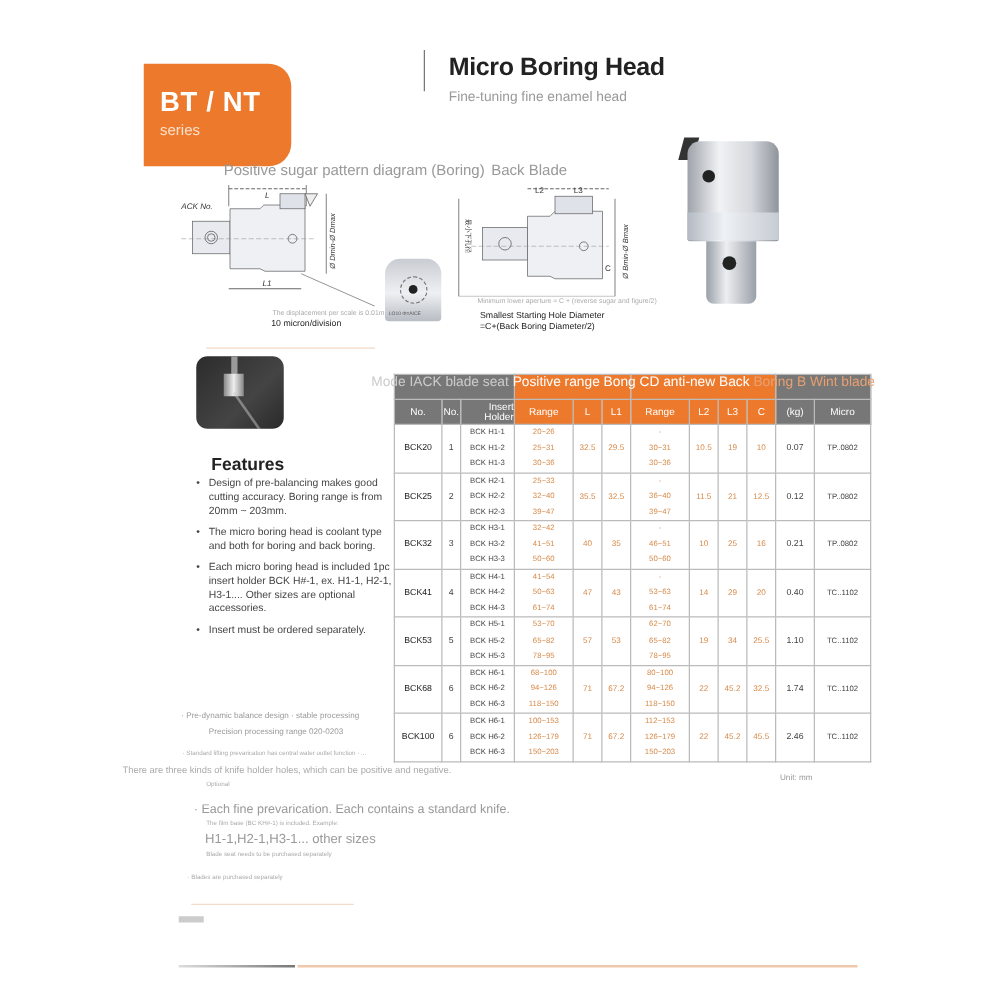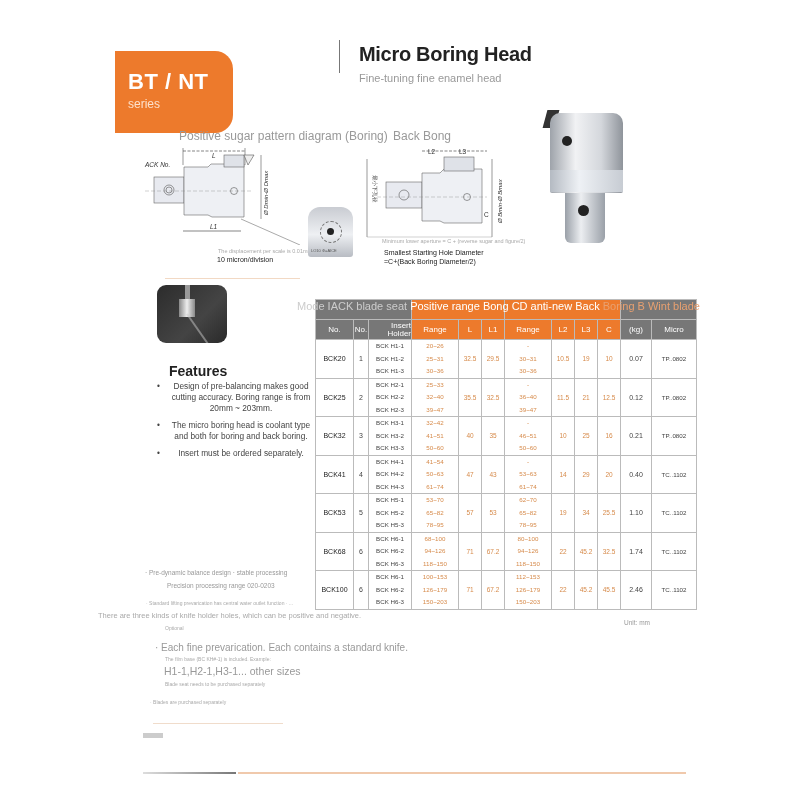--- a/index.html
+++ b/index.html
@@ -12,21 +12,21 @@
   .title{left:359px;top:43px;font-size:20px;font-weight:bold;color:#222;letter-spacing:-0.3px;}
   .subtitle{left:359px;top:72px;font-size:11px;color:#999;}
   .cap1{left:179px;top:129px;font-size:12px;color:#999;}
   .cap2{left:393px;top:129px;font-size:12px;color:#999;}
   .note-small{font-size:5.5px;color:#aaa;}
   .micron{left:217px;top:256px;font-size:7px;color:#222;}
   .starthole{left:384px;top:248px;font-size:7px;color:#222;line-height:9px;}
   .diag svg{display:block;}
   .thumb{left:157px;top:285px;width:70px;height:58px;background:linear-gradient(135deg,#2c2c2c,#444 60%,#2a2a2a);border-radius:9px;overflow:hidden;}
   .features{left:169px;top:363px;font-size:14px;font-weight:bold;color:#222;}
-  ul.feat{left:155px;top:381px;width:160px;margin:0;padding:0;list-style:none;font-size:8.3px;color:#444;line-height:11px;text-align:center;}
+  ul.feat{left:155px;top:381px;width:160px;margin:0;padding:0;list-style:none;font-size:8.3px;color:#444;line-height:11px;}
   ul.feat li{position:relative;padding-left:12px;margin-bottom:6px;}
   ul.feat li::before{content:"•";position:absolute;left:2px;top:0;color:#444;}
   .gray1{font-size:6.5px;color:#999;}
   .faint{font-size:5px;color:#aaa;}
   table.spec{position:absolute;left:315px;top:299px;border-collapse:collapse;font-size:6.5px;}
   table.spec td,table.spec th{border:1px solid #bbb;text-align:center;padding:0;}
   table.spec th{color:#fff;font-weight:normal;font-size:8px;height:19px;}
   th.g{background:#777;border-color:#888;}
   th.o{background:#ed7a2c;border-color:#f19a5a;margin-left:42px;}
   .grpRow th{height:14px;font-size:9px;font-weight:normal;}
@@ -47,21 +47,21 @@
 
 <div class="abs badge">
   <div class="t1">BT / NT</div>
   <div class="t2">series</div>
 </div>
 <div class="abs vline"></div>
 <div class="abs title">Micro Boring Head</div>
 <div class="abs subtitle">Fine-tuning fine enamel head</div>
 
 <div class="abs cap1">Positive sugar pattern diagram (Boring)</div>
-<div class="abs cap2">Back Bong</div>
+<div class="abs cap2">Back Blade</div>
 
 <div class="abs diag" style="left:140px;top:145px;">
   <svg width="170" height="100" viewBox="0 0 170 100">
     <line x1="43" y1="6" x2="105" y2="6" stroke="#333" stroke-width="0.6" stroke-dasharray="3,1.5"></line>
     <line x1="43" y1="3" x2="43" y2="20" stroke="#333" stroke-width="0.5"></line>
     <line x1="105" y1="3" x2="105" y2="20" stroke="#333" stroke-width="0.5"></line>
     <rect x="14" y="32" width="30" height="26" fill="#e8eaf0" stroke="#666" stroke-width="0.6"></rect>
     <circle cx="29" cy="45" r="5" fill="none" stroke="#555" stroke-width="0.6"></circle>
     <circle cx="29" cy="45" r="3" fill="none" stroke="#555" stroke-width="0.6"></circle>
     <path d="M44 22 H68 L71 19 H104 V72 H72 L68 70 H44 Z" fill="#eef0f4" stroke="#666" stroke-width="0.6"></path>
@@ -125,20 +125,21 @@
 <div class="abs thumb">
   <div style="position:absolute;left:28px;top:0;width:5px;height:22px;background:#9a9a9a;"></div>
   <div style="position:absolute;left:22px;top:14px;width:16px;height:18px;background:linear-gradient(90deg,#888,#eee,#888);"></div>
   <div style="position:absolute;left:30px;top:28px;width:50px;height:2px;background:rgba(200,200,200,0.5);transform:rotate(55deg);transform-origin:left;"></div>
 </div>
 
 <div class="abs features">Features</div>
 <ul class="abs feat">
   <li>Design of pre-balancing makes good cutting accuracy. Boring range is from  20mm ~ 203mm.</li>
   <li>The micro boring head is coolant type and both for boring and back boring.</li>
+  <li>Each micro boring head is included 1pc insert holder BCK H#-1, ex. H1-1, H2-1, H3-1.... Other sizes are optional accessories.</li>
   <li>Insert must be ordered separately.</li>
 </ul>
 <div class="abs gray1" style="left:145px;top:569px;">· Pre-dynamic balance design · stable processing</div>
 <div class="abs gray1" style="left:167px;top:582px;">Precision processing range 020-0203</div>
 
 <table class="spec">
   <thead>
     <tr class="grpRow">
       <th class="g" colspan="3"></th>
       <th class="o" colspan="3"></th>

